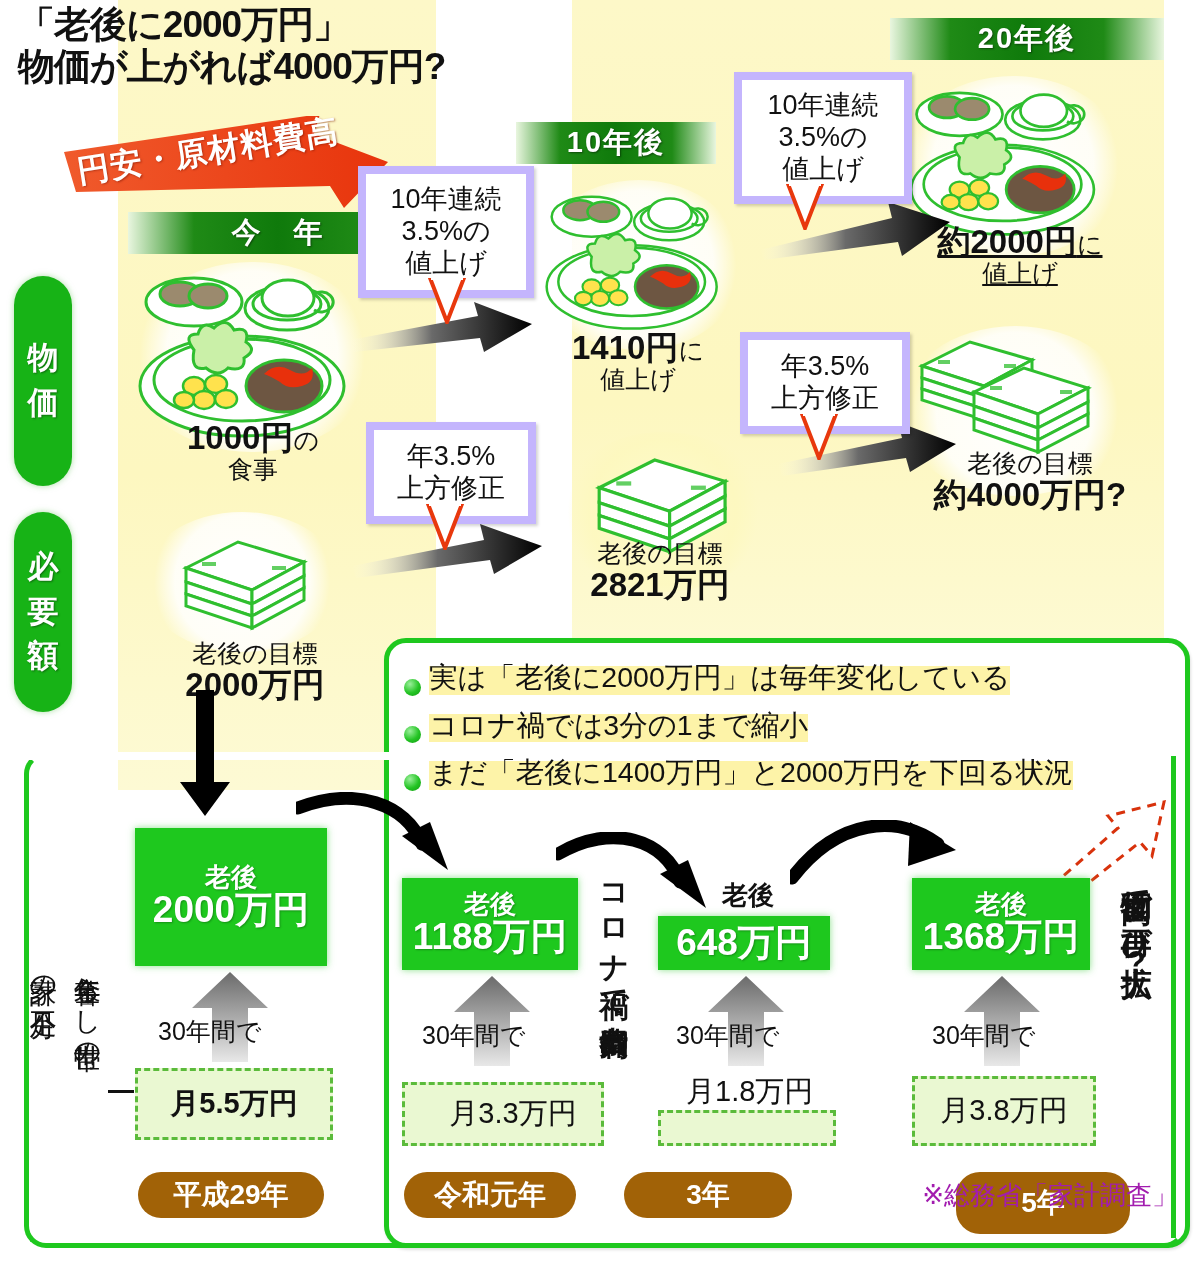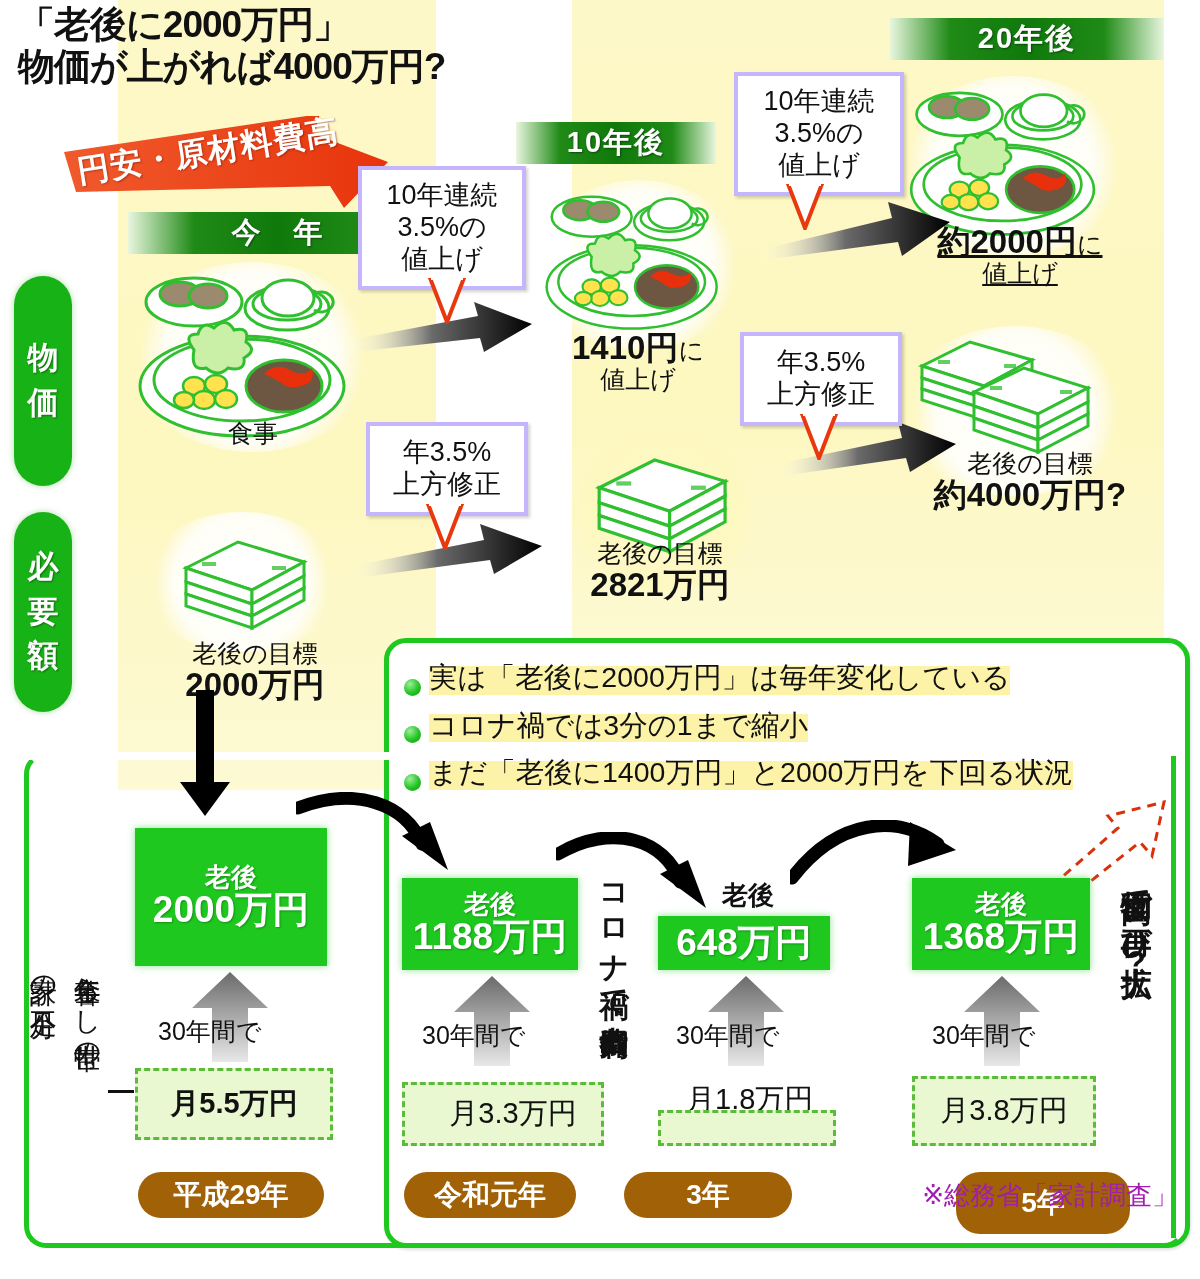--- a/index.html
+++ b/index.html
@@ -38,21 +38,21 @@
 
   
   .pill{background:#17b316;border-radius:34px;width:58px;
     display:flex;flex-direction:column;align-items:center;justify-content:center;
     color:#fff;font-weight:bold;font-size:31px;line-height:1.45;
     text-shadow:1px 1px 2px rgba(0,0,0,.4);box-shadow:0 0 6px rgba(120,200,110,.6);}
   .pill.p1{left:14px;top:276px;height:210px;}
   .pill.p2{left:14px;top:512px;height:200px;}
 
   
-  .callout{background:#fff;border:4px solid #c4b5fd;
+  .callout{background:#fff;border:8px solid #c4b5fd;
     display:flex;flex-direction:column;align-items:center;justify-content:center;
     font-size:27px;line-height:1.18;font-weight:500;color:#111;text-align:center;
     box-shadow:2px 2px 3px rgba(0,0,0,.18);}
   .ctail{position:absolute;width:38px;height:46px;}
 
   
   .barrow{position:absolute;}
 
   
   .plate-wrap{position:absolute;}
@@ -90,21 +90,21 @@
     text-shadow:1px 1px 2px rgba(0,0,0,.28);}
   .gbox .amt{font-size:37px;font-weight:bold;line-height:1.08;
     text-shadow:1px 1px 2px rgba(0,0,0,.28);}
   .rogo-out{position:absolute;font-size:26px;font-weight:bold;color:#111;line-height:1;}
 
   .uparrow{position:absolute;}
   .yrs{position:absolute;font-size:25px;font-weight:500;color:#111;white-space:nowrap;}
   .dashbox{position:absolute;border:3px dashed #5bbb3b;background:#eaf8d2;
     display:flex;align-items:center;justify-content:center;
     font-size:29px;font-weight:500;color:#111;}
-  .mtext{position:absolute;font-size:29px;font-weight:500;color:#111;white-space:nowrap;margin-top:8px;}
+  .mtext{position:absolute;font-size:29px;font-weight:500;color:#111;white-space:nowrap;}
   .yearpill{position:absolute;background:#a16207;color:#fff;border-radius:24px;
     display:flex;align-items:center;justify-content:center;
     font-size:28px;font-weight:bold;}
 
   .vtext{position:absolute;writing-mode:vertical-rl;text-orientation:upright;
     font-size:27px;font-weight:500;line-height:1.12;color:#111;letter-spacing:1px;}
   .vtext.b{font-weight:bold;}
 
   .credit{position:absolute;right:22px;top:1178px;font-size:26px;color:#a21caf;}
 </style>
@@ -171,20 +171,21 @@
         <ellipse cx="84" cy="116" rx="11" ry="9"></ellipse>
       <ellipse cx="72" cy="132" rx="11" ry="9"></ellipse>
         <ellipse cx="94" cy="131" rx="11" ry="9"></ellipse>
       <ellipse cx="52" cy="132" rx="10" ry="8"></ellipse>
     </g>
     <ellipse cx="152" cy="118" rx="38" ry="26" fill="#6d5642" stroke="#2fbf2f" stroke-width="3"></ellipse>
     <path d="M132,106 q12,-12 26,-4 q14,8 22,-2 q4,14 -10,18 q-14,4 -22,-4 q-10,-6 -16,-8 Z" fill="#e8300c"></path>
   </svg>
 </div>
 <div class="imglabel" style="left:128px;top:420px;width:250px;">
+  <div class="big"><span>1000円</span><span class="sm">の</span></div>
   <div class="sub">食事</div>
 </div>
 
 <div class="abs glow" style="left:534px;top:180px;width:210px;height:170px;"></div>
 <div class="plate-wrap" style="left:540px;top:186px;">
   <svg width="200" height="155" viewBox="0 0 240 180">
     <g stroke="#2fbf2f" stroke-width="3" fill="#fff">
       <ellipse cx="155" cy="40" rx="42" ry="22"></ellipse>
         <ellipse cx="155" cy="36" rx="34" ry="16"></ellipse>
       <path d="M130,30 a26,18 0 0,1 52,0 a26,18 0 0,1 -52,0" fill="#fff"></path>

